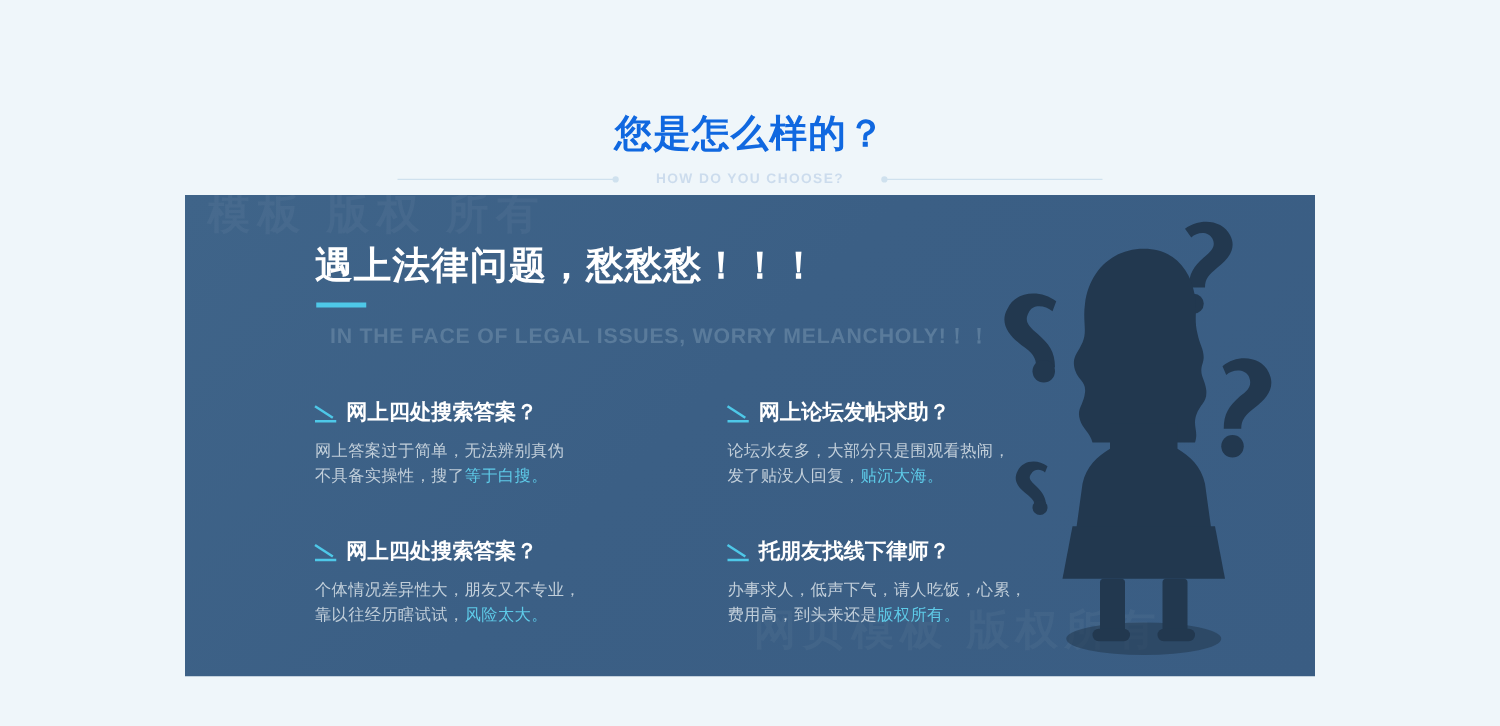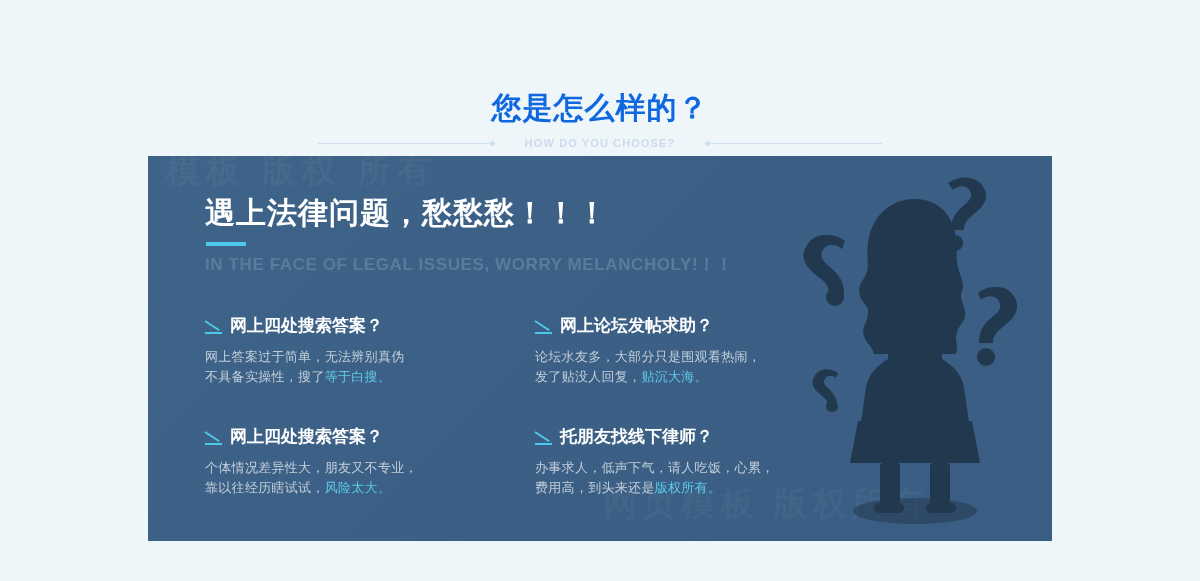--- a/index.html
+++ b/index.html
@@ -74,37 +74,37 @@
     font-weight:bold;
     user-select:none;
   }
   .panel-watermark.bottom{
     left:455px;top:325px;
     font-size:34px;
     letter-spacing:5px;
     color:rgba(255,255,255,0.04);
   }
 
-  .panel-inner{position:relative;z-index:3;padding:38px 0 0 57px;}
+  .panel-inner{position:relative;z-index:3;padding:38px 0 0 104px;}
 
   .panel-heading{
     margin:0;
     font-size:30px;
     font-weight:bold;
     color:#ffffff;
     letter-spacing:1px;
     line-height:38px;
   }
   .heading-accent{
     width:40px;height:4px;
     background:#4ec8e8;
     margin:10px 0 8px 1px;
   }
   .panel-subheading{
-    margin:0;
+    margin:12px;
     font-size:17px;
     font-weight:bold;
     letter-spacing:0.6px;
     color:#5a7b9b;
     line-height:22px;
   }
 
   
   .items{
     position:relative;

